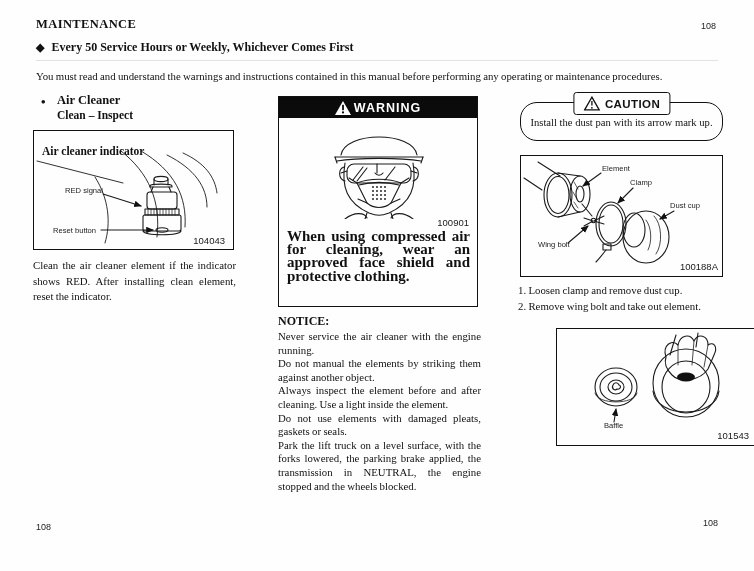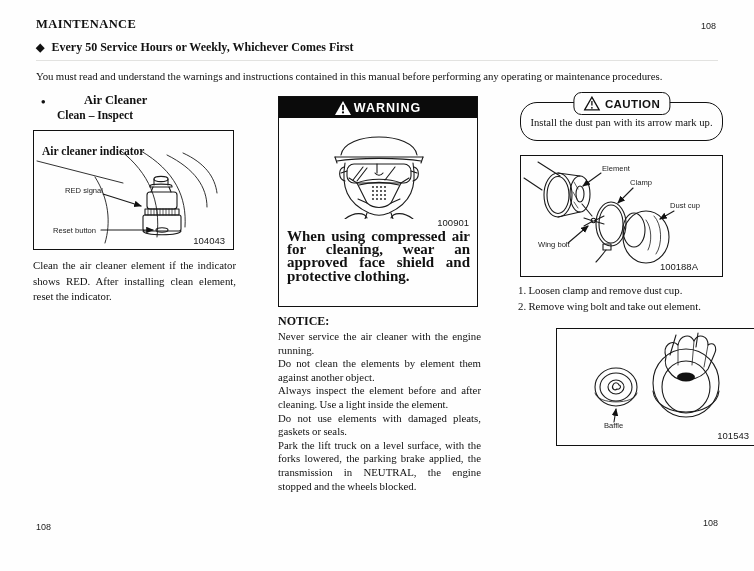--- a/index.html
+++ b/index.html
@@ -27,21 +27,21 @@
   
   .warnbox{border:1.5px solid #111;box-sizing:border-box;background:#fefefe;}
   .warnbar{position:absolute;left:0;top:0;right:0;height:21px;background:#0b0b0b;display:flex;align-items:center;justify-content:center;gap:3px;}
   .warnbar .warn-word{color:#fff;font-family:"Liberation Sans",sans-serif;font-weight:bold;font-size:12.5px;letter-spacing:1px;}
   .warn-para{font-size:15px;font-weight:bold;line-height:13.2px;text-align:justify;word-spacing:-.5px;margin:0 0 3px 0;}
   .notice-head{font-size:12px;font-weight:bold;}
   .notice-item{margin:0;}
   
   .cautionbox{border:1.5px solid #111;border-radius:17px;box-sizing:border-box;background:#fefefe;}
   .caution-capsule{position:absolute;left:50%;top:-11px;transform:translateX(-50%);
-    background:#fefefe;border:1.8px solid #111;border-radius:8px;height:21px;
+    background:#fefefe;border:1.8px solid #111;border-radius:3px;height:21px;
     display:flex;align-items:center;justify-content:center;gap:5px;padding:0 9px;white-space:nowrap;}
   .caution-word{font-family:"Liberation Sans",sans-serif;font-weight:bold;font-size:11.5px;letter-spacing:.4px;color:#111;}
   .caution-text{position:absolute;left:0;right:0;top:14px;text-align:center;font-size:10.6px;}
   
   .step{margin:0;padding-left:17px;text-indent:-17px;font-size:10.8px;line-height:16px;text-align:justify;word-spacing:-.4px;}
   .step3{line-height:15px;}
 </style>
 </head>
 <body>
 
@@ -51,21 +51,21 @@
   <div class="abs pagenum" style="right:38px;top:21px;">108</div>
 
   <div class="abs subsection" style="left:36px;top:40px;">
     <span class="diamond">◆</span><span>Every 50 Service Hours or Weekly, Whichever Comes First</span>
   </div>
   <div class="abs hairline" style="left:36px;right:36px;top:60px;"></div>
 
   <div class="abs body-text" style="left:36px;top:69px;width:684px;text-align:left;font-family:Liberation Serif, serif;">You must read and understand the warnings and instructions contained in this manual before performing any operating or maintenance procedures.</div>
 
   <div class="abs topic-bullet" style="left:41px;top:94px;">•</div>
-  <div class="abs topic-title" style="left:57px;top:93px;margin-left:27px;">Air Cleaner</div>
+  <div class="abs topic-title" style="left:57px;top:93px;">Air Cleaner</div>
   <div class="abs topic-subtitle" style="left:57px;top:109px;">Clean – Inspect</div>
 
   <div class="abs figbox" style="left:33px;top:130px;width:201px;height:120px;">
     <div class="fig-title">Air cleaner indicator</div>
     <svg class="abs" style="left:1px;top:18px;" width="196" height="96" viewBox="0 0 196 96">
       <defs>
         <marker id="ah1" markerWidth="8" markerHeight="8" refX="6.2" refY="3" orient="auto">
             <path d="M0,0 L7,3 L0,6 z" fill="#111"></path>
           </marker>
       </defs>
@@ -150,21 +150,21 @@
     </svg>
     <span class="fignum" style="right:8px;top:120px;">100901</span>
     <div class="abs" style="left:8px;right:7px;top:133px;">
       <p class="warn-para">When using compressed air for cleaning, wear an approved face shield and protective clothing.</p>
     </div>
   </div>
 
   <div class="abs notice-head" style="left:278px;top:314px;">NOTICE:</div>
   <div class="abs body-text" style="left:278px;top:330px;width:203px;line-height:13.6px;">
     <p class="notice-item">Never service the air cleaner with the engine running.</p>
-    <p class="notice-item">Do not clean the elements by element them against another object.</p>
+    <p class="notice-item">Do not manual the elements by striking them against another object.</p>
     <p class="notice-item">Always inspect the element before and after cleaning. Use a light inside the element.</p>
     <p class="notice-item">Do not use elements with damaged pleats, gaskets or seals.</p>
     <p class="notice-item">Park the lift truck on a level surface, with the forks lowered, the parking brake applied, the transmission in NEUTRAL, the engine stopped and the wheels blocked.</p>
   </div>
 
   <div class="abs cautionbox" style="left:520px;top:102px;width:203px;height:39px;">
     <div class="caution-capsule">
       <svg width="17" height="15" viewBox="0 0 17 15">
         <path d="M8.5,1.2 L15.8,13.8 L1.2,13.8 z" fill="none" stroke="#111" stroke-width="1.3"></path>
         <path d="M8.5,5 L8.5,9.6" stroke="#111" stroke-width="1.3"></path>
@@ -203,21 +203,21 @@
       </g>
       <text class="fig-label" x="80" y="13">Element</text>
       <path class="lineart" d="M79,15 L61,28" marker-end="url(#ah2)"></path>
       <text class="fig-label" x="108" y="27">Clamp</text>
       <path class="lineart" d="M111,30 L96,45" marker-end="url(#ah2)"></path>
       <text class="fig-label" x="148" y="50">Dust cup</text>
       <path class="lineart" d="M152,53 L138,61" marker-end="url(#ah2)"></path>
       <text class="fig-label" x="16" y="89">Wing bolt</text>
       <path class="lineart" d="M46,85 L66,68" marker-end="url(#ah2)"></path>
     </svg>
-    <span class="fignum" style="right:24px;bottom:4px;">100188A</span>
+    <span class="fignum" style="right:4px;bottom:4px;">100188A</span>
   </div>
 
   <div class="abs" style="left:518px;top:282px;width:207px;">
     <p class="step"><span>1.</span> <span>Loosen clamp and remove dust cup.</span></p>
     <p class="step"><span>2.</span> <span>Remove wing bolt and take out element.</span></p>
   </div>
 
   <div class="abs figbox" style="left:520px;top:328px;width:203px;height:118px;margin-left:36px;">
     <svg class="abs" style="left:1px;top:2px;" width="200" height="102" viewBox="0 0 200 102">
       <defs>

